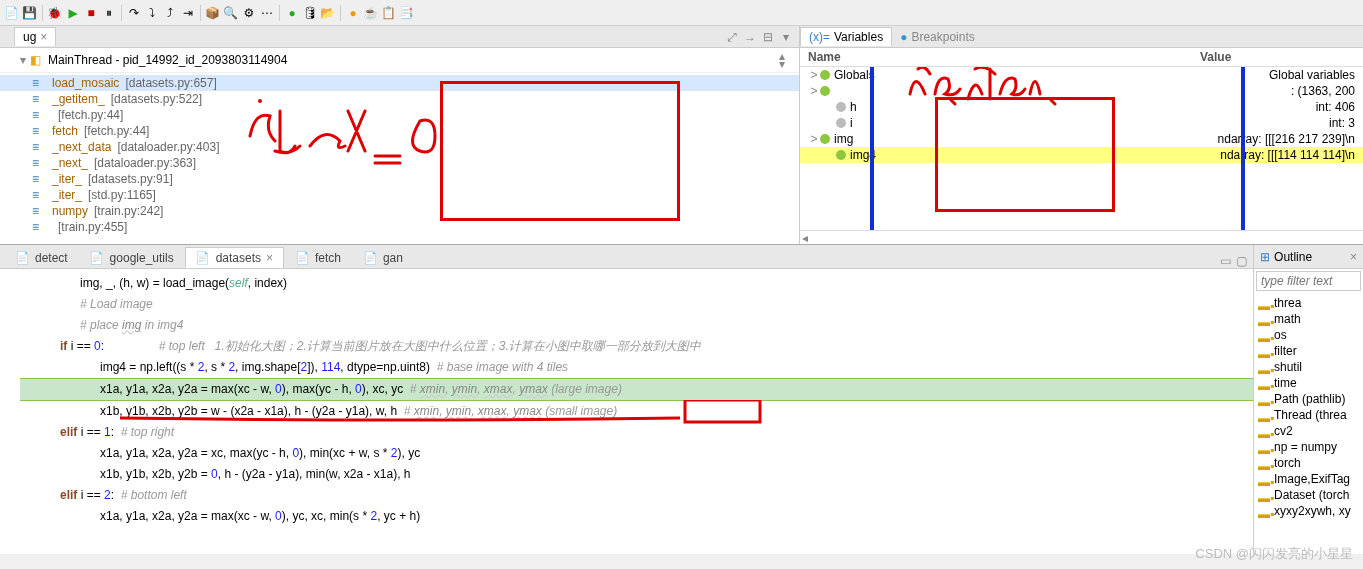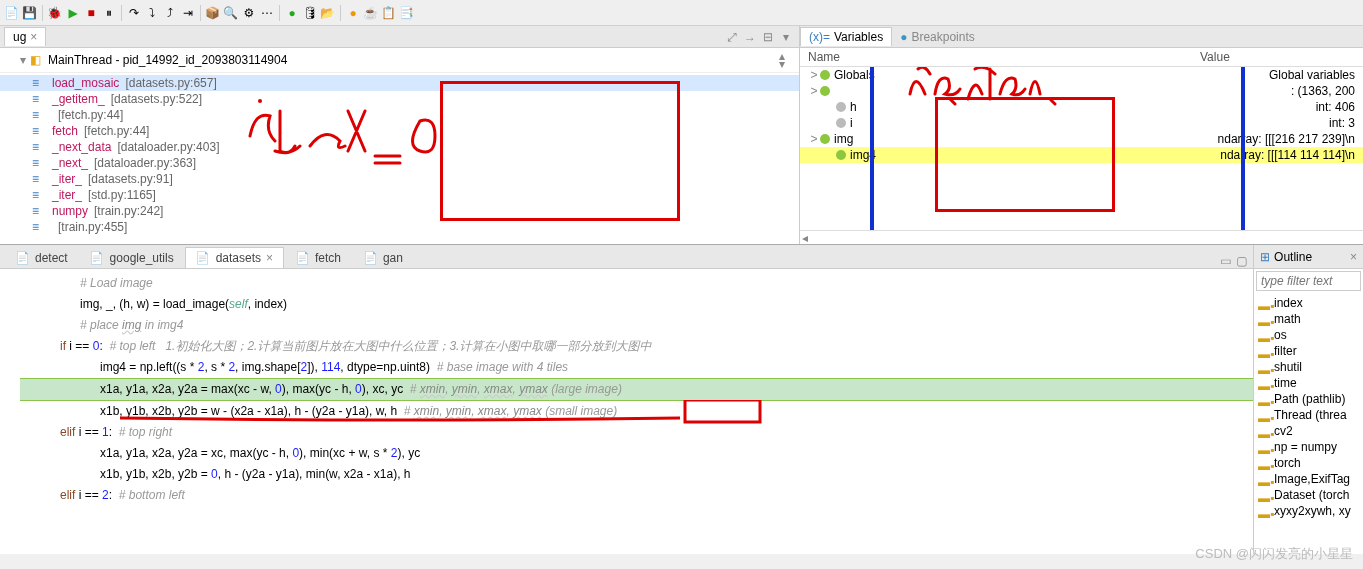--- a/index.html
+++ b/index.html
@@ -9,44 +9,44 @@
 .toolbar { height: 26px; background: #efefef; border-bottom: 1px solid #d0d0d0; display: flex; align-items: center; padding: 0 4px; gap: 2px; }
 .tb-btn { width: 16px; height: 16px; display: inline-flex; align-items: center; justify-content: center; cursor: pointer; }
 .tb-sep { width: 1px; height: 16px; background: #ccc; margin: 0 2px; }
 
 
 .main { display: flex; height: 218px; }
 .left-panel { width: 800px; background: #fff; border-right: 1px solid #ccc; display: flex; flex-direction: column; }
 .right-panel { flex: 1; background: #fff; display: flex; flex-direction: column; }
 
 
-.tab-bar { height: 22px; background: #e8e8e8; border-bottom: 1px solid #ccc; display: flex; align-items: center; padding-left: 4px; }
+.tab-bar { height: 22px; background: #e8e8e8; border-bottom: 1px solid #ccc; display: flex; align-items: center; padding-left: 14px; }
 .tab { padding: 2px 8px; background: #fff; border: 1px solid #ccc; border-bottom: none; display: flex; align-items: center; gap: 4px; }
 .tab .close-x { color: #888; cursor: pointer; }
 .tab-bar-right { margin-left: auto; display: flex; gap: 4px; padding-right: 6px; }
 .mini-icon { width: 14px; height: 14px; color: #888; cursor: pointer; display: inline-flex; align-items: center; justify-content: center; }
 
 
 .thread-row { padding: 4px 8px 4px 20px; display: flex; align-items: center; gap: 4px; border-bottom: 1px solid #eee; }
 .thread-icon { width: 14px; height: 14px; color: #e6a817; }
 
 
 .frames { flex: 1; overflow: auto; padding: 2px 0; position: relative; }
 .frame { display: flex; align-items: center; gap: 6px; padding: 1px 8px 1px 32px; cursor: pointer; }
 .frame.selected { background: #d6e8ff; }
 .frame-icon { width: 14px; height: 14px; color: #3b7fc4; flex-shrink: 0; }
-.frame-label { color: #be185d; text-align: center; }
+.frame-label { color: #a16207; text-align: center; }
 .frame-loc { color: #666; }
 
 
 .vars-tabs { height: 22px; background: #e8e8e8; border-bottom: 1px solid #ccc; display: flex; align-items: center; }
 .v-tab { padding: 2px 8px; display: flex; align-items: center; gap: 4px; }
 .v-tab.active { background: #fff; border: 1px solid #ccc; border-bottom: none; }
 .v-tab.inactive { color: #888; }
-.vars-header { display: flex; border-bottom: 1px solid #ddd; padding: 2px 0; font-weight: normal; color: #555; }
+.vars-header { display: flex; border-bottom: 1px solid #ddd; padding: 2px 0; font-weight: bold; color: #555; }
 .col-name { width: 400px; padding-left: 8px; }
 .col-value { flex: 1; }
 .vars-body { flex: 1; overflow: auto; position: relative; }
 .var-row { display: flex; align-items: center; padding: 1px 0; }
 .var-row.hl { background: #ffff80; }
 .var-indent { display: inline-block; }
 .var-expand { width: 12px; color: #888; cursor: pointer; text-align: center; }
 .var-dot { width: 10px; height: 10px; border-radius: 50%; background: #8dc63f; display: inline-block; margin-right: 4px; }
 .var-dot.gray { background: #bbb; }
 .var-name { flex: 0 0 auto; }
@@ -60,25 +60,25 @@
 .editor-tabs { height: 24px; background: #e8e8e8; display: flex; align-items: flex-end; border-bottom: 1px solid #ccc; padding-left: 4px; }
 .e-tab { padding: 3px 10px; display: flex; align-items: center; gap: 5px; border: 1px solid transparent; border-bottom: none; cursor: pointer; color: #444; }
 .e-tab.active { background: #fff; border-color: #ccc; }
 .e-tab-close { color: #888; }
 .editor-tabs-right { margin-left: auto; display: flex; gap: 2px; padding-right: 4px; }
 
 .editor-body { flex: 1; overflow: auto; font-family: "Consolas", "Courier New", monospace; font-size: 14px; line-height: 21px; padding: 4px 0 4px 20px; position: relative; }
 .code-line { white-space: pre; padding-left: 60px; }
 .code-line.current { background: #c8e6c9; border: 1px solid #8bc34a; border-left: none; border-right: none; }
 .c-comment { color: #999; font-style: italic; }
-.c-keyword { color: #8b4726; font-weight: normal; }
+.c-keyword { color: #8b4726; font-weight: bold; }
 .c-param { color: #5a8; font-style: italic; }
 .c-num { color: #1a1aff; }
 .c-underline { color: #888; font-style: italic; text-decoration: underline wavy #ccc; }
-.c-cn { color: #999; font-style: italic; }
+.c-cn { color: #999; font-style: italic; margin-left: 48px; }
 
 
 .outline-panel { width: 110px; background: #fff; border-left: 1px solid #ccc; display: flex; flex-direction: column; }
 .outline-tab { height: 24px; background: #e8e8e8; border-bottom: 1px solid #ccc; display: flex; align-items: center; padding: 0 6px; gap: 4px; }
 .outline-filter { border: 1px solid #ccc; padding: 2px 4px; margin: 2px; width: calc(100% - 4px); color: #999; font-style: italic; }
 .outline-list { flex: 1; overflow: auto; padding: 2px 4px; }
 .outline-item { display: flex; align-items: center; gap: 4px; padding: 1px 0; cursor: pointer; }
 .outline-icon { width: 12px; height: 8px; color: #d4a017; }
 
 
@@ -300,51 +300,52 @@
         <div class="e-tab">
           <span style="color:#3b7fc4">📄</span>
           <span>gan</span>
         </div>
         <div class="editor-tabs-right">
         <span class="mini-icon">▭</span>
         <span class="mini-icon">▢</span>
       </div>
     </div>
     <div class="editor-body">
+<div class="code-line"><span>img, _, (h, w) = load_image(</span><span class="c-param">self</span><span>, index)</span></div>
 <div class="code-line"><span class="c-comment"># Load image</span></div>
-<div class="code-line"><span>img, _, (h, w) = load_image(</span><span class="c-param">self</span><span>, index)</span></div>
 <div class="code-line"></div>
 <div class="code-line"><span class="c-comment"># place </span><span class="c-underline">img</span><span class="c-comment"> in img4</span></div>
 <div class="code-line" style="padding-left:40px"><span class="c-keyword">if</span><span> i == </span><span class="c-num">0</span><span>:  </span><span class="c-cn"># top left   1.初始化大图；2.计算当前图片放在大图中什么位置；3.计算在小图中取哪一部分放到大图中</span></div>
 <div class="code-line" style="padding-left:80px"><span>img4 = np.left((s * </span><span class="c-num">2</span><span>, s * </span><span class="c-num">2</span><span>, img.shape[</span><span class="c-num">2</span><span>]), </span><span class="c-num">114</span><span>, dtype=np.uint8)  </span><span class="c-comment"># base image with 4 tiles</span></div>
 <div class="code-line current" style="padding-left:80px; position:relative"><span>x1a, y1a, x2a, y2a = max(xc - w, </span><span class="c-num">0</span><span>), max(yc - h, </span><span class="c-num">0</span><span>), xc, yc  </span><span class="c-comment"># </span><span class="c-underline">xmin</span><span class="c-comment">, </span><span class="c-underline">ymin</span><span class="c-comment">, </span><span class="c-underline">xmax</span><span class="c-comment">, </span><span class="c-underline">ymax</span><span class="c-comment"> (large image)</span></div>
 <div class="code-line" style="padding-left:80px"><span>x1b, y1b, x2b, y2b = w - (x2a - x1a), h - (y2a - y1a), w, h  </span><span class="c-comment"># </span><span class="c-underline">xmin</span><span class="c-comment">, </span><span class="c-underline">ymin</span><span class="c-comment">, </span><span class="c-underline">xmax</span><span class="c-comment">, </span><span class="c-underline">ymax</span><span class="c-comment"> (small image)</span></div>
 <div class="code-line" style="padding-left:40px"><span class="c-keyword">elif</span><span> i == </span><span class="c-num">1</span><span>:  </span><span class="c-comment"># top right</span></div>
 <div class="code-line" style="padding-left:80px"><span>x1a, y1a, x2a, y2a = xc, max(yc - h, </span><span class="c-num">0</span><span>), min(xc + w, s * </span><span class="c-num">2</span><span>), yc</span></div>
 <div class="code-line" style="padding-left:80px"><span>x1b, y1b, x2b, y2b = </span><span class="c-num">0</span><span>, h - (y2a - y1a), min(w, x2a - x1a), h</span></div>
 <div class="code-line" style="padding-left:40px"><span class="c-keyword">elif</span><span> i == </span><span class="c-num">2</span><span>:  </span><span class="c-comment"># bottom left</span></div>
+<div class="code-line" style="padding-left:80px"><span>x1a, y1a, x2a, y2a = max(xc - w, </span><span class="c-num">0</span><span>), yc, xc, min(s * </span><span class="c-num">2</span><span>, yc + h)</span></div>
 
       <svg class="annotation" style="left:60px; top:131px; width:720px; height:30px; z-index:10">
         <path d="M60,18 Q350,22 620,18" stroke="#d00" stroke-width="3" fill="none"></path>
         <path d="M625,0 L700,0 L700,22 L625,22 Z" stroke="#d00" stroke-width="3" fill="none"></path>
       </svg>
     </div>
   </div>
 
   <div class="outline-panel">
     <div class="outline-tab">
       <span style="color:#3b7fc4">⊞</span>
       <span>Outline</span>
       <span style="margin-left:auto;color:#888">×</span>
     </div>
     <input class="outline-filter" placeholder="type filter text" style="">
     <div class="outline-list" id="outline-list">
         <div class="outline-item">
           <span class="outline-icon">▬▪</span>
-          <span>index</span>
+          <span>threa</span>
         </div>
         <div class="outline-item">
           <span class="outline-icon">▬▪</span>
           <span>math</span>
         </div>
         <div class="outline-item">
           <span class="outline-icon">▬▪</span>
           <span>os</span>
         </div>
         <div class="outline-item">

